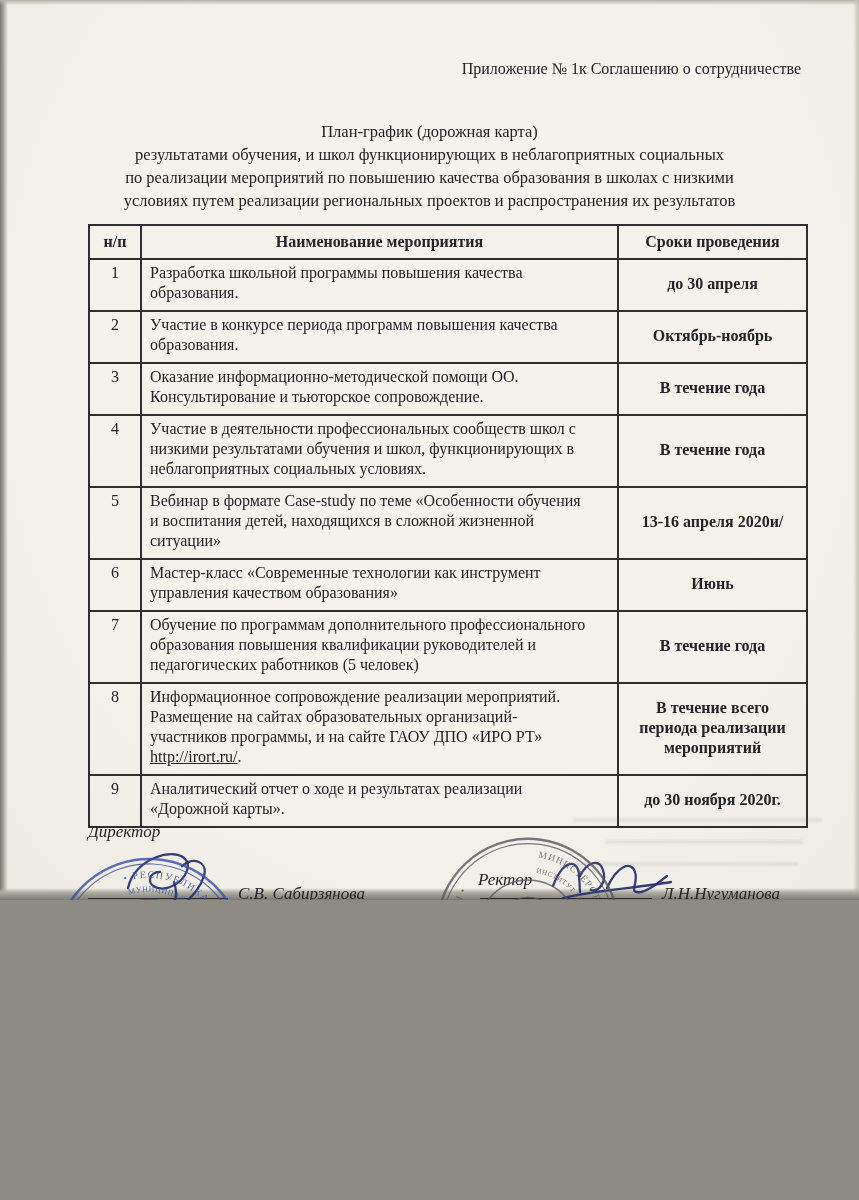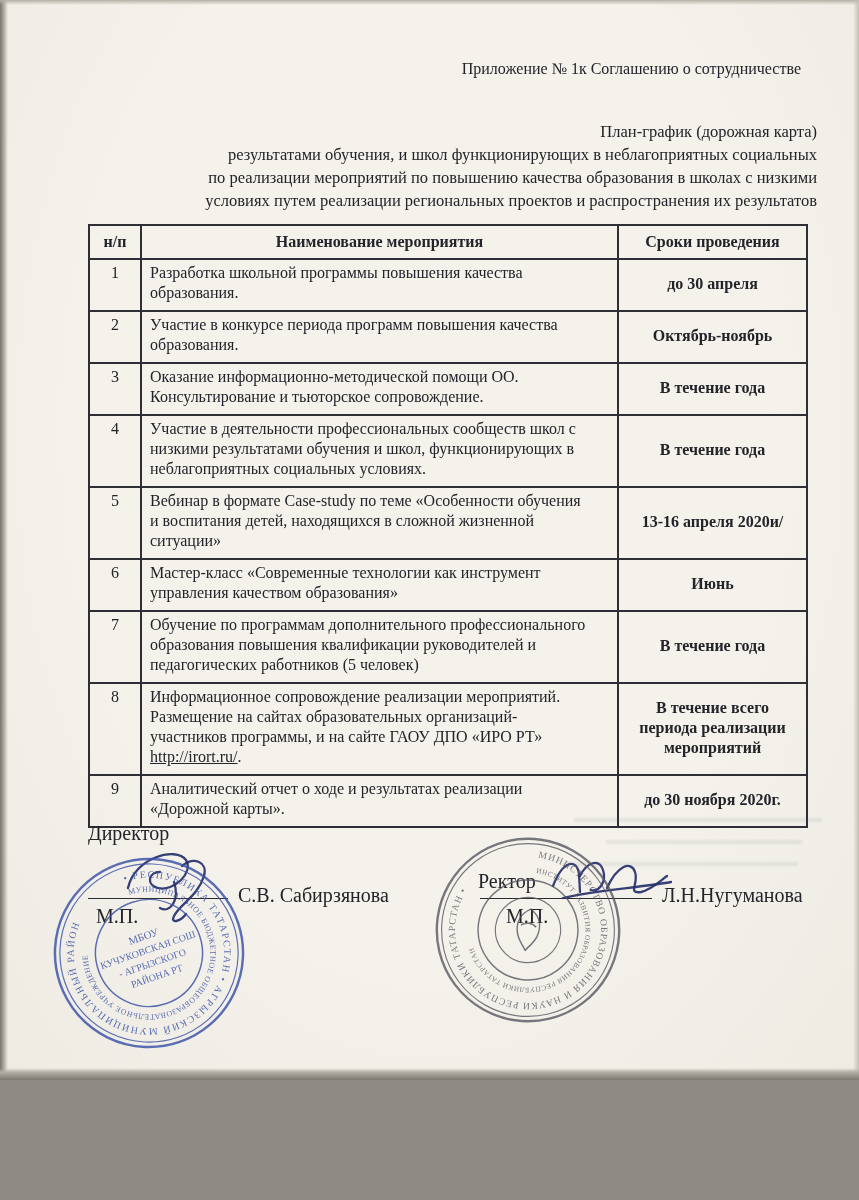--- a/index.html
+++ b/index.html
@@ -1,49 +1,49 @@
 <!DOCTYPE html>
 <html style="--page-bg: #f4f2eb; --text: #23232a; --table-border: #2e2f35; --stamp-left: #3a51a8; --stamp-right: #54545e; --ink: #26306b;"><head>
 <meta charset="utf-8">
 <style>
   html,body { margin:0; padding:0; background:#8d8b83; }
   .page {
-    position:relative; width:859px; height:1080px; margin:0 auto;
+    position:relative; width:859px; height:900px; margin:0 auto;
     background: radial-gradient(ellipse at 50% 40%, var(--page-bg, #f4f2eb) 55%, #edebe2 100%);
     font-family:"Liberation Serif", serif;
     color: var(--text, #23232a);
     overflow:hidden;
   }
   
   .edge-left  { position:absolute; left:0; top:0; width:8px; height:100%;
     background:linear-gradient(to right,#76746c,#b6b3a9 55%,rgba(182,179,169,0)); }
   .edge-top   { position:absolute; left:0; top:0; width:100%; height:5px;
     background:linear-gradient(to bottom,#b3b0a6,rgba(179,176,166,0)); }
   .edge-right { position:absolute; right:0; top:0; width:6px; height:100%;
     background:linear-gradient(to left,#c2bfb4,rgba(194,191,180,0)); }
   .edge-bottom{ position:absolute; left:0; bottom:0; width:100%; height:12px;
     background:linear-gradient(to top,#7b7971,#b1aea4 65%,rgba(177,174,164,0)); }
 
   .annex { position:absolute; top:60px; right:58px; font-size:16px; }
-  .title { position:absolute; top:120px; left:42px; right:42px; text-align:right;
+  .title { position:absolute; top:120px; left:42px; right:42px; text-align:center;
            font-size:16.5px; line-height:23px; }
 
   .doc-table { position:absolute; left:88px; top:224px; width:718px;
     border-collapse:collapse; font-size:16px; line-height:20px; table-layout:fixed; }
   .doc-table th, .doc-table td { border:2px solid var(--table-border,#2e2f35); }
   .doc-table th { font-weight:bold; padding:6px 4px; text-align:center; }
   .col-num   { width:52px; }
   .col-name  { width:477px; }
   .col-period{ width:189px; }
   td.num    { text-align:center; vertical-align:top; padding:3px 2px 6px; }
   td.name   { vertical-align:top; padding:3px 26px 7px 8px;margin-top:48px; }
   td.period { text-align:center; vertical-align:middle; padding:3px 6px 6px;font-weight:bold; }
   .doc-link { text-decoration:underline; }
 
-  .sig-role, .sig-name, .sig-mp { position:absolute; font-size:20px; }
+  .sig-role, .sig-name, .sig-mp { position:absolute; font-size:17px;font-style:italic; }
   .sig-line { position:absolute; border-bottom:1.6px solid #2b2b32; height:0; }
   .role-left  { left:88px;  top:822px; }
   .role-right { left:478px; top:870px; }
   .line-left  { left:88px;  top:898px; width:140px; }
   .line-right { left:480px; top:898px; width:172px; }
   .name-left  { left:238px; top:884px; }
   .name-right { left:662px; top:884px; }
   .mp-left    { left:96px;  top:905px; }
   .mp-right   { left:506px; top:905px; }
 

